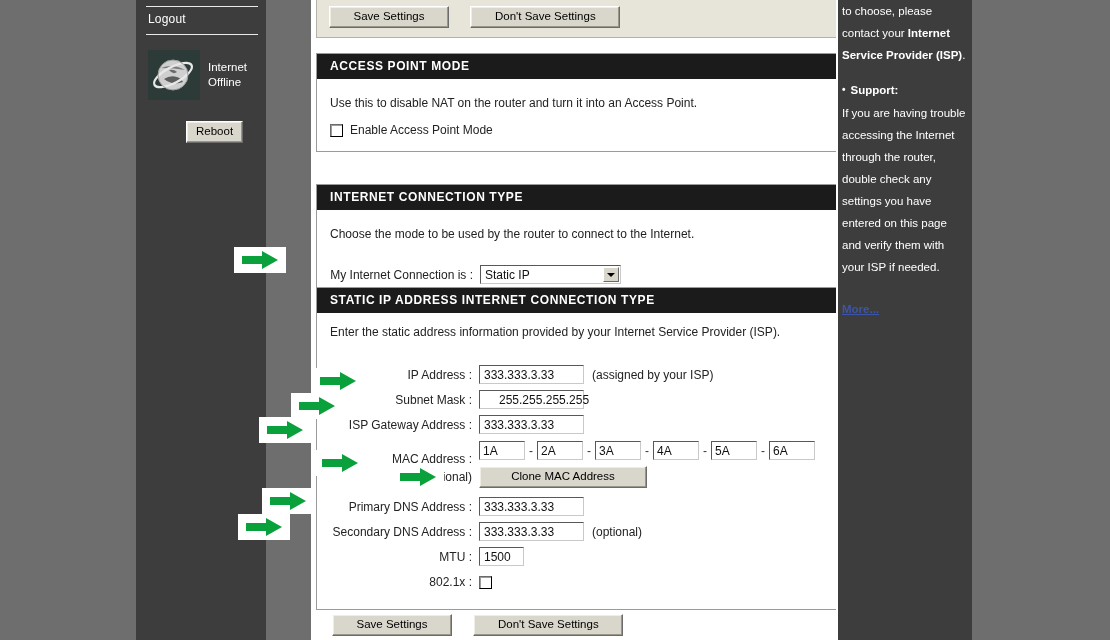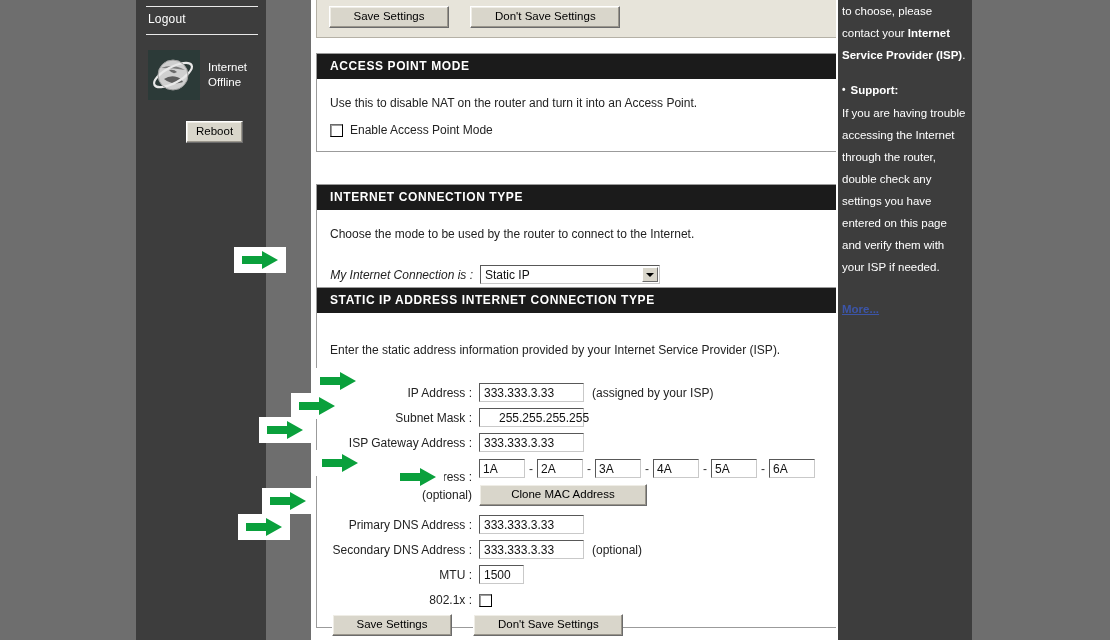--- a/index.html
+++ b/index.html
@@ -72,21 +72,21 @@
   .tin{
     background:#fff;border:1px solid #7a7a7a;
     border-top-color:#585858;border-left-color:#585858;
     border-right-color:#c9c9c9;border-bottom-color:#c9c9c9;
     font-family:"Liberation Sans", sans-serif;font-size:12px;color:#111;
     padding:2px 4px;box-sizing:border-box;height:19px;line-height:15px;
   }
   .note{font-size:12px;color:#232323;margin-left:8px;white-space:nowrap;}
 
   .sel{
-    position:relative;width:180px;height:19px;background:#fff;
+    position:relative;width:141px;height:19px;background:#fff;
     border:1px solid #7a7a7a;border-top-color:#585858;border-left-color:#585858;
     border-right-color:#c9c9c9;border-bottom-color:#c9c9c9;
     box-sizing:border-box;font-size:12px;color:#111;padding:2px 4px;line-height:15px;
   }
   .sel .arrowbox{
     position:absolute;right:1px;top:1px;width:16px;height:15px;
     background:#d9d6cb;border:1px solid #fff;border-right-color:#6b6b6b;border-bottom-color:#6b6b6b;
     box-sizing:border-box;display:flex;align-items:center;justify-content:center;
   }
   .sel .arrowbox i{
@@ -171,35 +171,35 @@
           <span>Enable Access Point Mode</span>
         </div>
       </div>
     </div>
 
     <div class="panel" style="top:184px;">
       <div class="sect-head">INTERNET CONNECTION TYPE</div>
       <div class="sect-body" style="padding-bottom:18px;">
         <div class="sect-desc">Choose the mode to be used by the router to connect to the Internet.</div>
         <div class="frow" style="margin-top:21px;">
-          <span class="flabel" style="width:156px;font-style:italic;">My Internet Connection is :</span>
+          <span class="flabel" style="width:156px;">My Internet Connection is :</span>
           <span class="sel">
             <span>Static IP</span>
             <span class="arrowbox">
                 <i></i>
               </span>
           </span>
         </div>
       </div>
     </div>
 
     <div class="panel" style="top:287px;padding-bottom:14px;">
       <div class="sect-head">STATIC IP ADDRESS INTERNET CONNECTION TYPE</div>
       <div class="sect-body">
-        <div class="sect-desc" style="padding-top:30px;">Enter the static address information provided by your Internet Service Provider (ISP).</div>
+        <div class="sect-desc" style="padding-top:12px;">Enter the static address information provided by your Internet Service Provider (ISP).</div>
 
         <div class="frow" style="margin-top:23px;">
           <span class="flabel">IP Address :</span>
           <span class="tin" style="width:105px;">333.333.3.33</span>
           <span class="note">(assigned by your ISP)</span>
         </div>
 
         <div class="frow">
           <span class="flabel">Subnet Mask :</span>
           <span class="tin" style="width:105px;padding-left:19px;">255.255.255.255</span>

